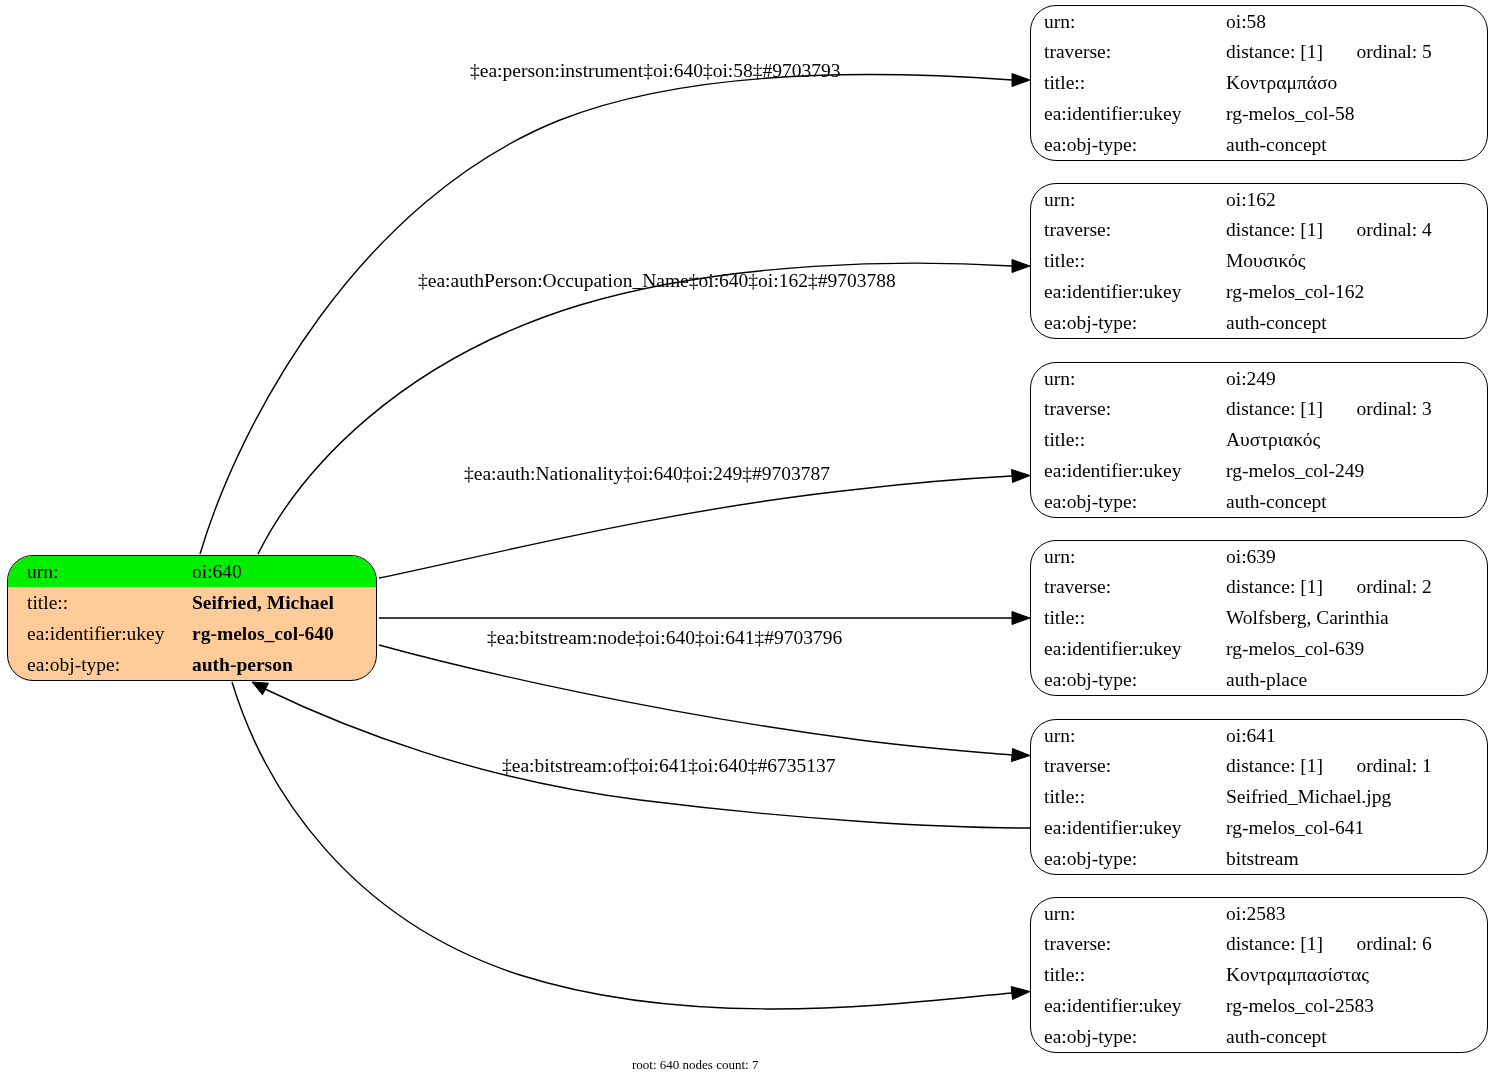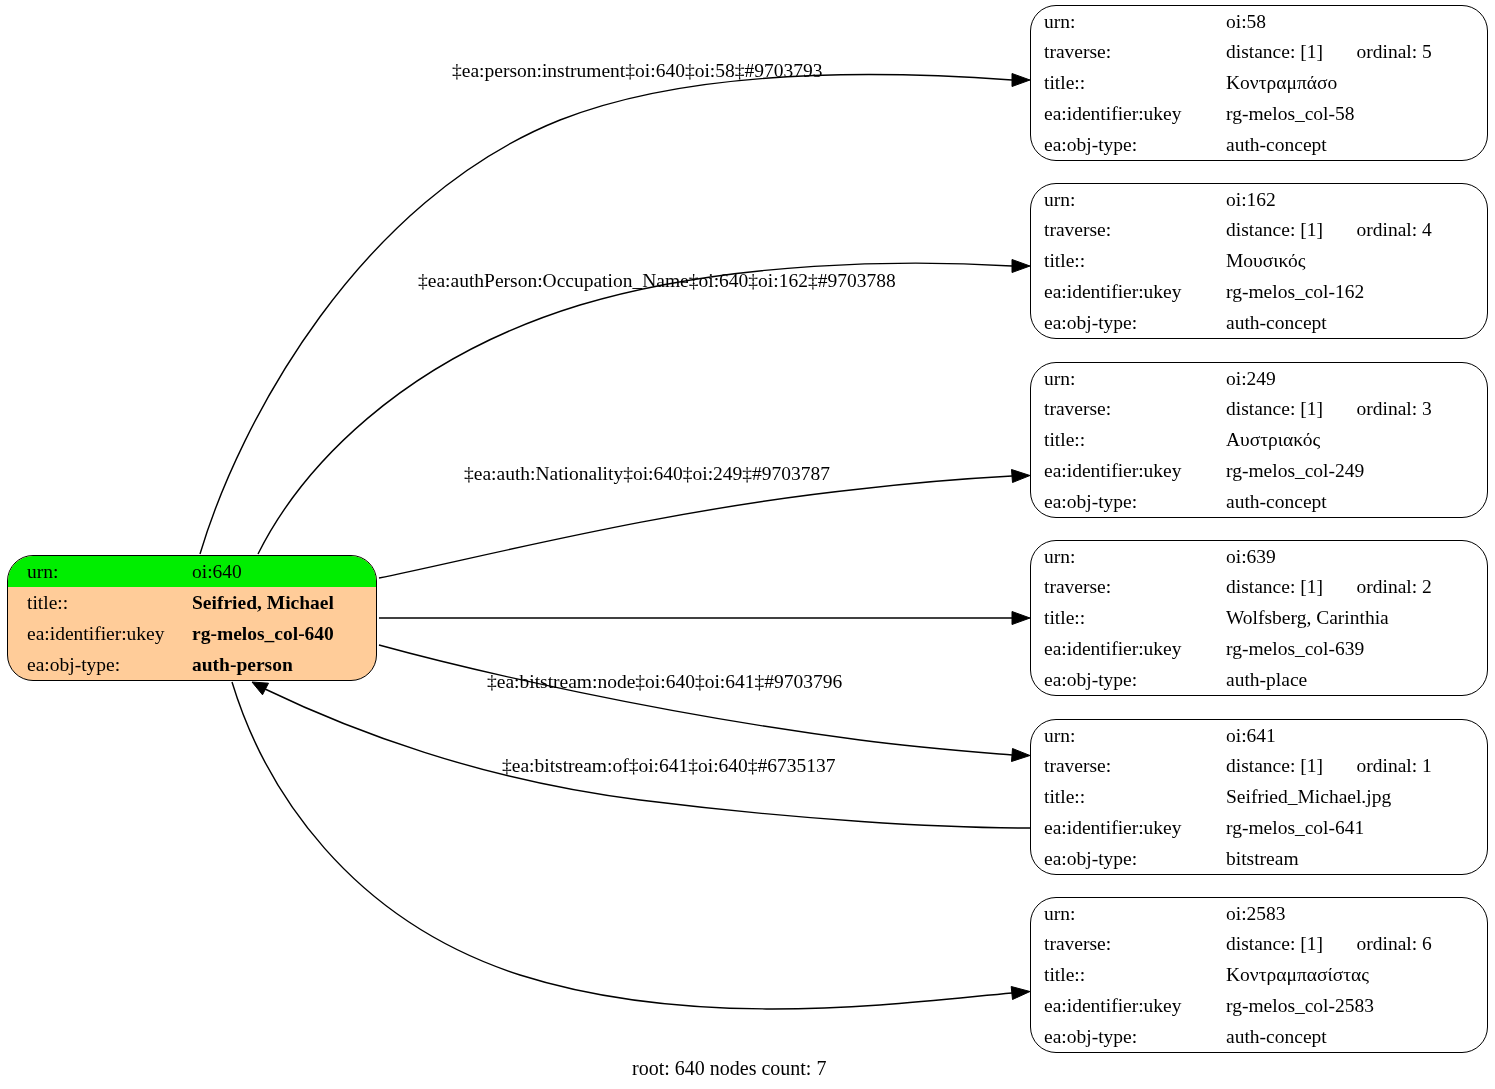--- a/index.html
+++ b/index.html
@@ -66,21 +66,21 @@
 
   .edge-label {
     position: absolute;
     font-size: 19.5px;
     line-height: 1;
     white-space: nowrap;
     color: #000000;
   }
   .footer-label {
     position: absolute;
-    font-size: 20px;
+    font-size: 13px;
     line-height: 1;
     white-space: nowrap;
     color: #000000;
   }
   svg path.edge { fill: none; stroke: #000000; stroke-width: 1.4px; }
   svg polygon.arrow { fill: #000000; stroke: #000000; stroke-width: 1px; }
 </style>
 </head>
 <body>
 
@@ -332,27 +332,27 @@
       </tr>
       <tr>
         <td class="col-key">ea:obj-type:</td>
         <td class="col-val">auth-concept</td>
         <td class="col-extra"></td>
       </tr>
     </tbody>
       </table>
   </div>
 
-  <div class="edge-label" style="left:452px; top:61px;">‡ea:person:instrument‡oi:640‡oi:58‡#9703793</div>
+  <div class="edge-label" style="left:470px; top:61px;">‡ea:person:instrument‡oi:640‡oi:58‡#9703793</div>
 
   <div class="edge-label" style="left:418px; top:271px;">‡ea:authPerson:Occupation_Name‡oi:640‡oi:162‡#9703788</div>
 
   <div class="edge-label" style="left:464px; top:464px;">‡ea:auth:Nationality‡oi:640‡oi:249‡#9703787</div>
 
 
-  <div class="edge-label" style="left:487px; top:628px;margin-top:44px;">‡ea:bitstream:node‡oi:640‡oi:641‡#9703796</div>
+  <div class="edge-label" style="left:487px; top:628px;">‡ea:bitstream:node‡oi:640‡oi:641‡#9703796</div>
 
   <div class="edge-label" style="left:502px; top:756px;">‡ea:bitstream:of‡oi:641‡oi:640‡#6735137</div>
 
 
   <div class="footer-label" style="left:632px; top:1058px;">root: 640 nodes count: 7</div>
 
 </div>
 
 </body></html>

